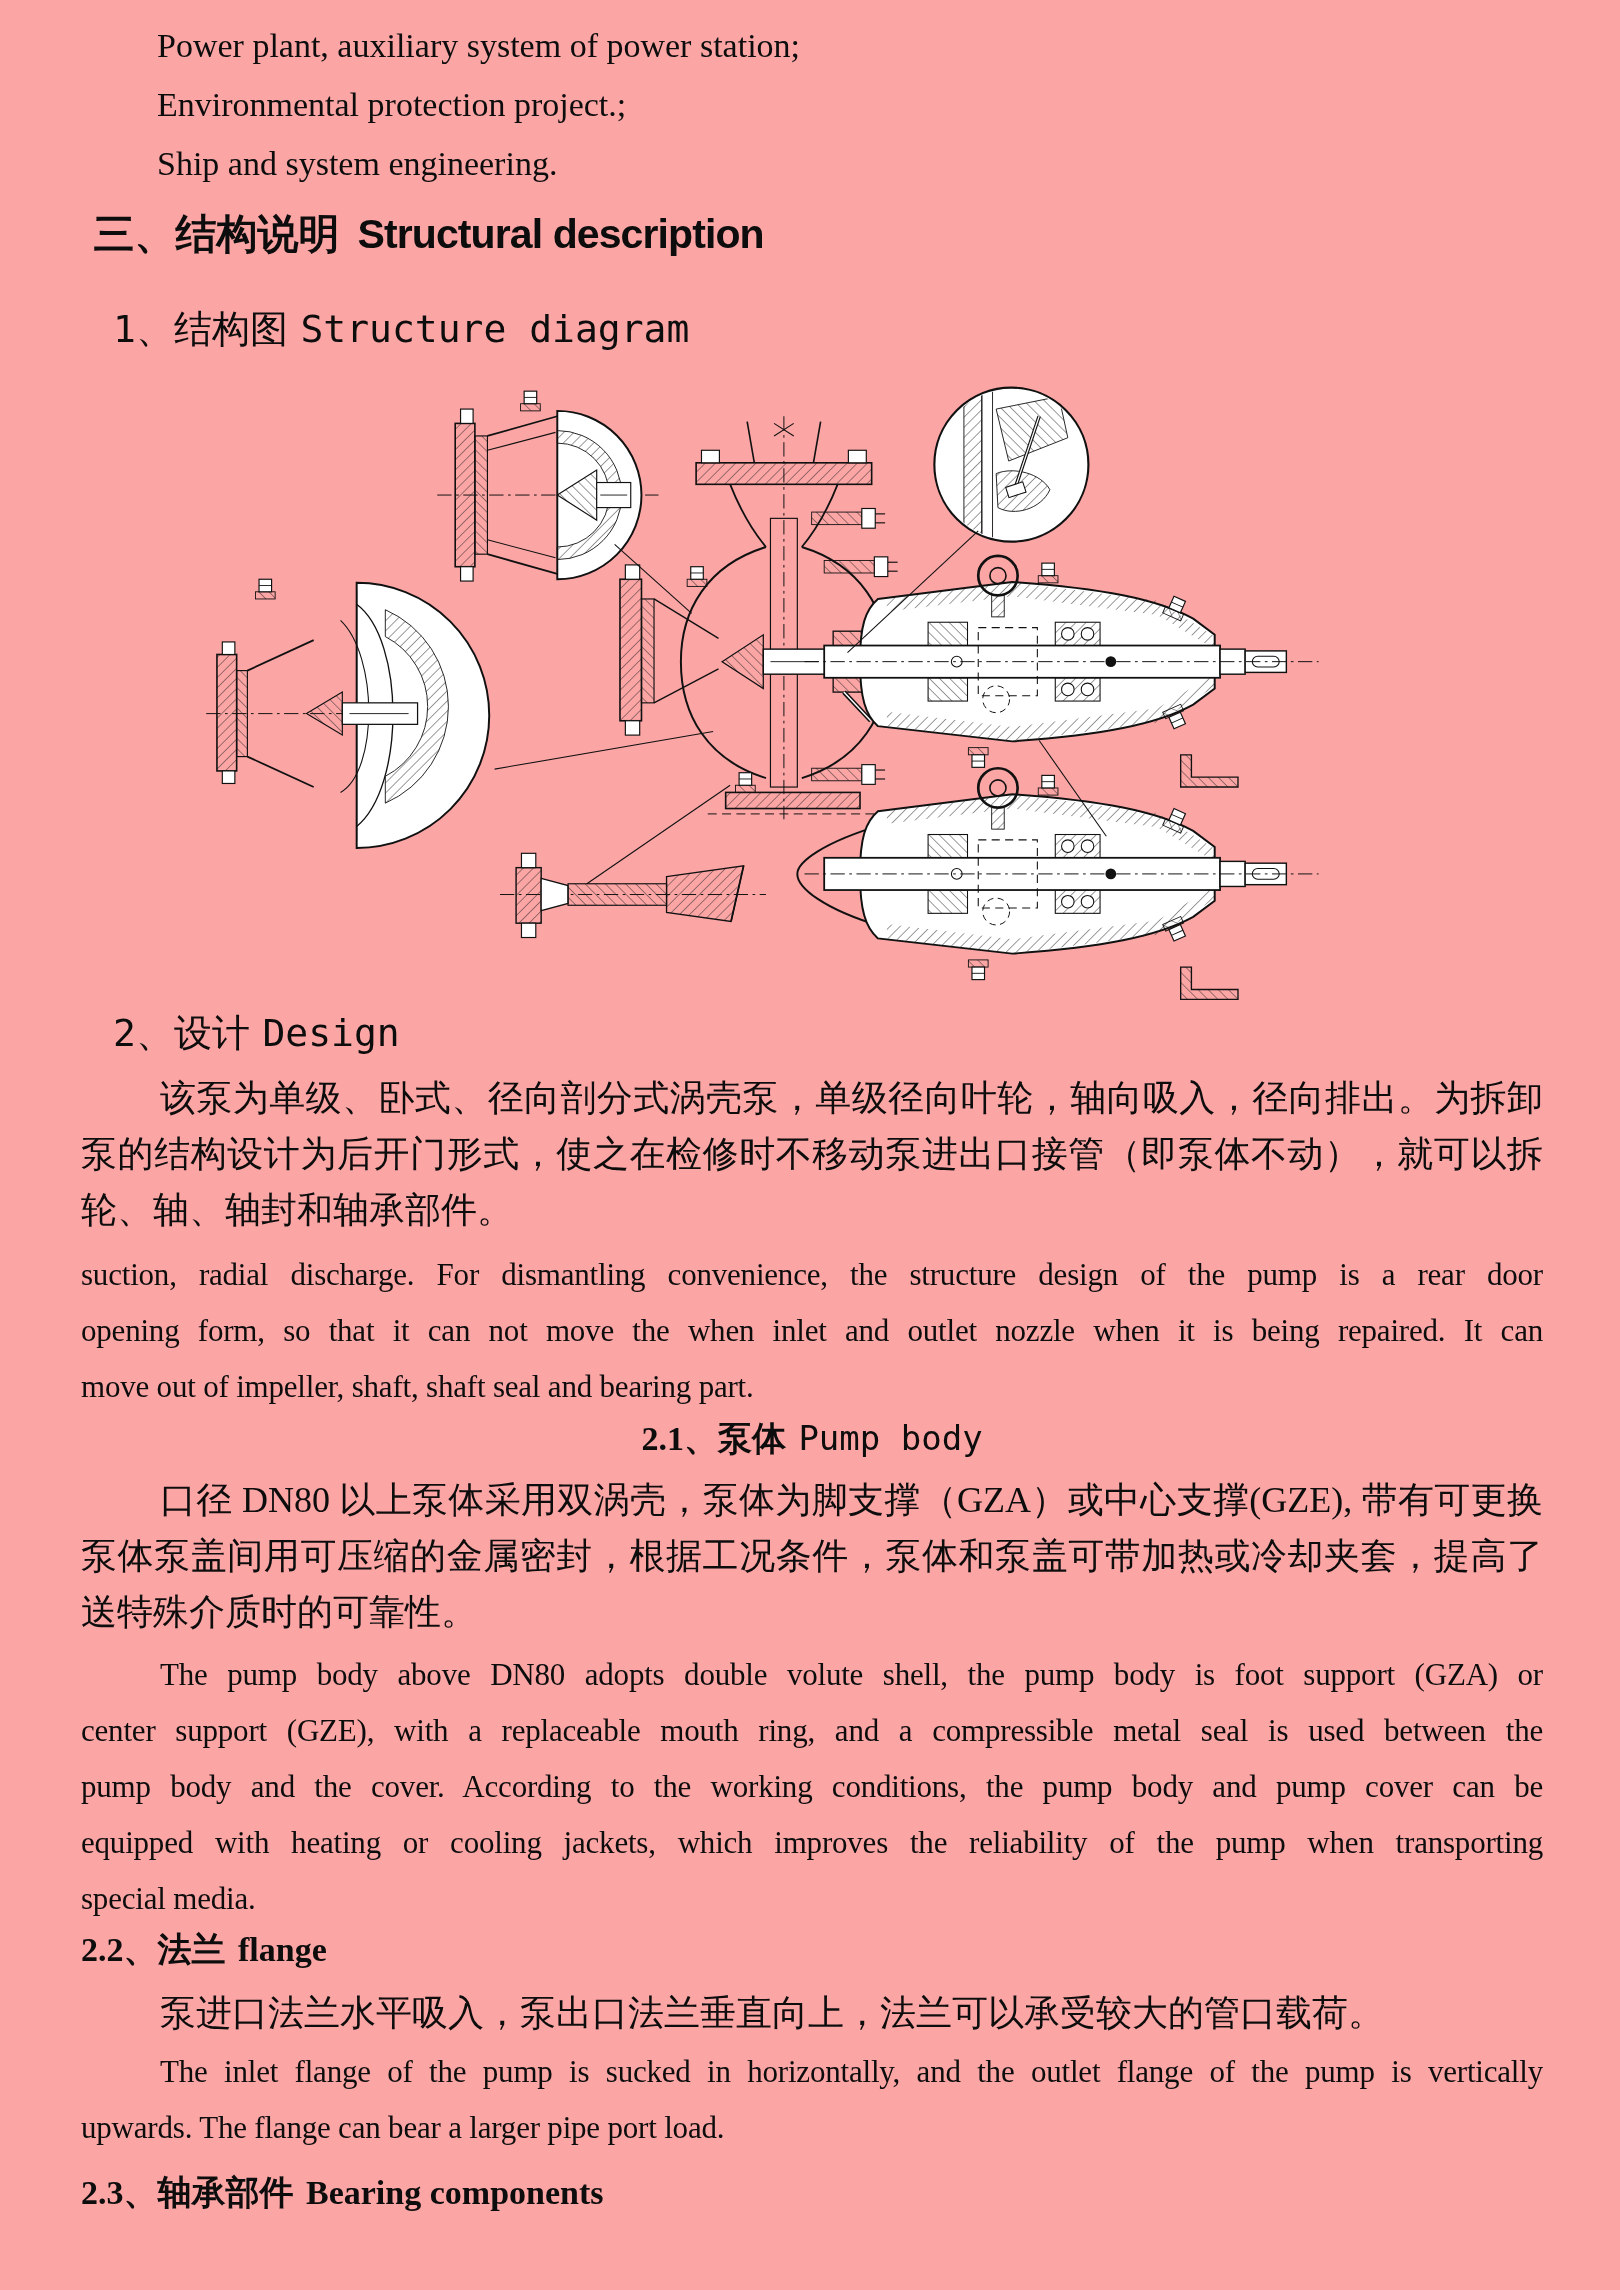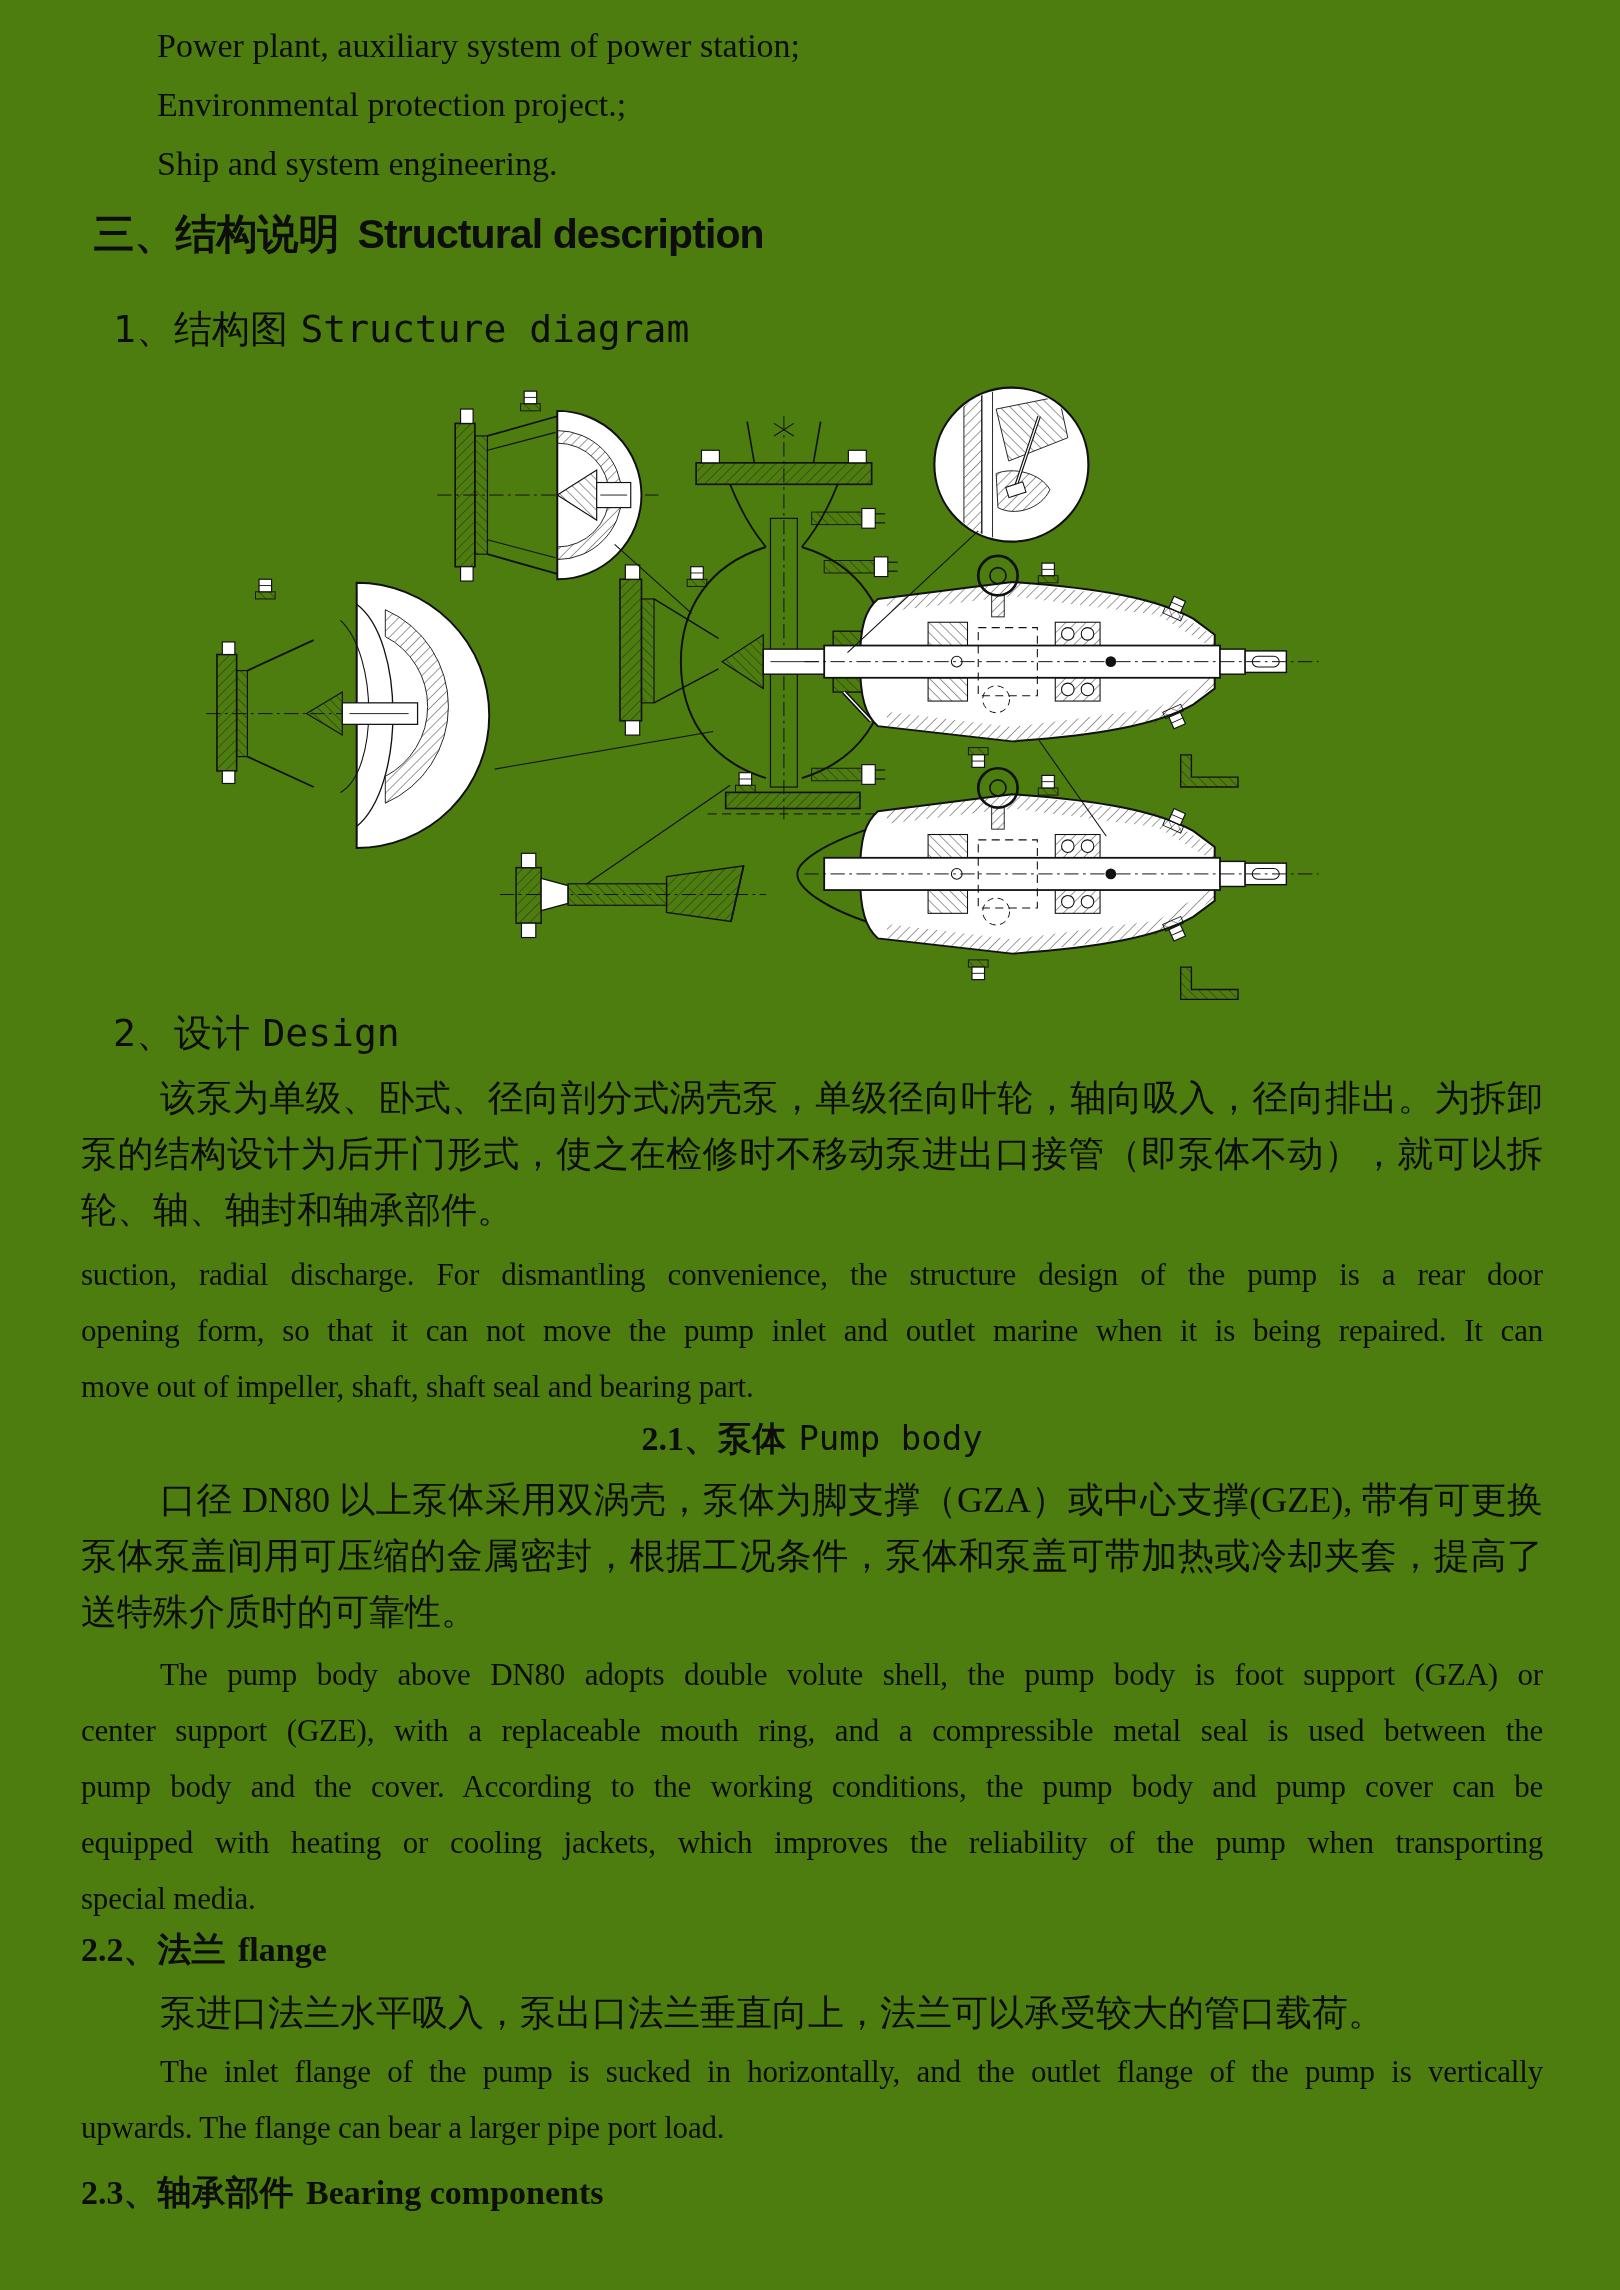--- a/index.html
+++ b/index.html
@@ -1,17 +1,17 @@
 <!DOCTYPE html>
 <html style="font-size:14.3px"><head>
 <meta charset="utf-8">
 <style>
   html,body{margin:0;padding:0;background:#888;}
   .page{
-    width:1620px;height:2291px;background:#4d7c0f;position:relative;
+    width:1620px;height:2291px;background:#fca5a5;position:relative;
     box-sizing:border-box;padding:16px 77px 0 81px;
     font-family:"Liberation Serif",serif;color:#0d0d0d;overflow:hidden;
   }
   
   .intro{margin-left:76px;font-size:34px;line-height:59px;}
   .iline{white-space:nowrap;}
   
   .h1{margin:15px 0 0 12.5px;font-size:41px;line-height:52px;font-weight:bold;
       font-family:"Liberation Serif",serif;}
   .h1 .en{font-family:"Liberation Sans",sans-serif;margin-left:18px;letter-spacing:-0.9px;}
@@ -261,21 +261,21 @@
     <span>2、设计</span><span class="en">Design</span>
   </div>
 
   <div class="para zh1">
       <div class="jline first">该泵为单级、卧式、径向剖分式涡壳泵，单级径向叶轮，轴向吸入，径向排出。为拆卸方便，</div>
       <div class="jline">泵的结构设计为后开门形式，使之在检修时不移动泵进出口接管（即泵体不动），就可以拆卸出叶</div>
       <div class="jline last">轮、轴、轴封和轴承部件。</div>
     </div>
   <div class="para en en1">
       <div class="jline">suction, radial discharge. For dismantling convenience, the structure design of the pump is a rear door</div>
-      <div class="jline">opening form, so that it can not move the pump inlet and outlet marine when it is being repaired. It can</div>
+      <div class="jline">opening form, so that it can not move the when inlet and outlet nozzle when it is being repaired. It can</div>
       <div class="jline last">move out of impeller, shaft, shaft seal and bearing part.</div>
     </div>
 
   <div class="h3 m21">
     <span>2.1、</span><span>泵体</span><span class="en mono">Pump body</span>
   </div>
   <div class="para zh2">
       <div class="jline first">口径 DN80 以上泵体采用双涡壳，泵体为脚支撑（GZA）或中心支撑(GZE), 带有可更换的口环，</div>
       <div class="jline">泵体泵盖间用可压缩的金属密封，根据工况条件，泵体和泵盖可带加热或冷却夹套，提高了泵在输</div>
       <div class="jline last">送特殊介质时的可靠性。</div>

